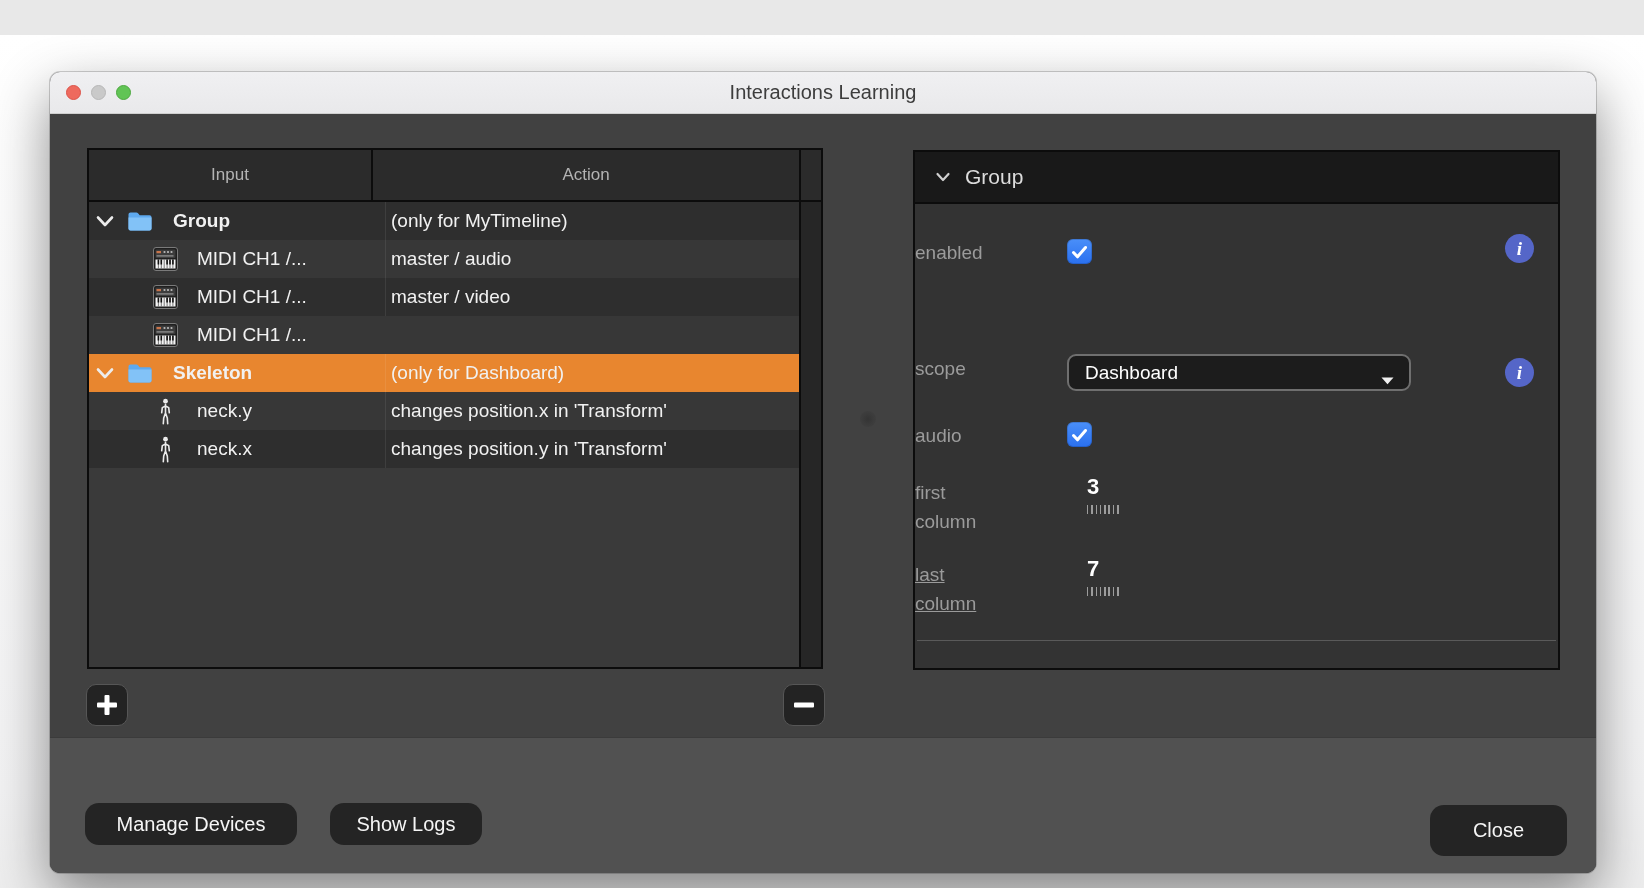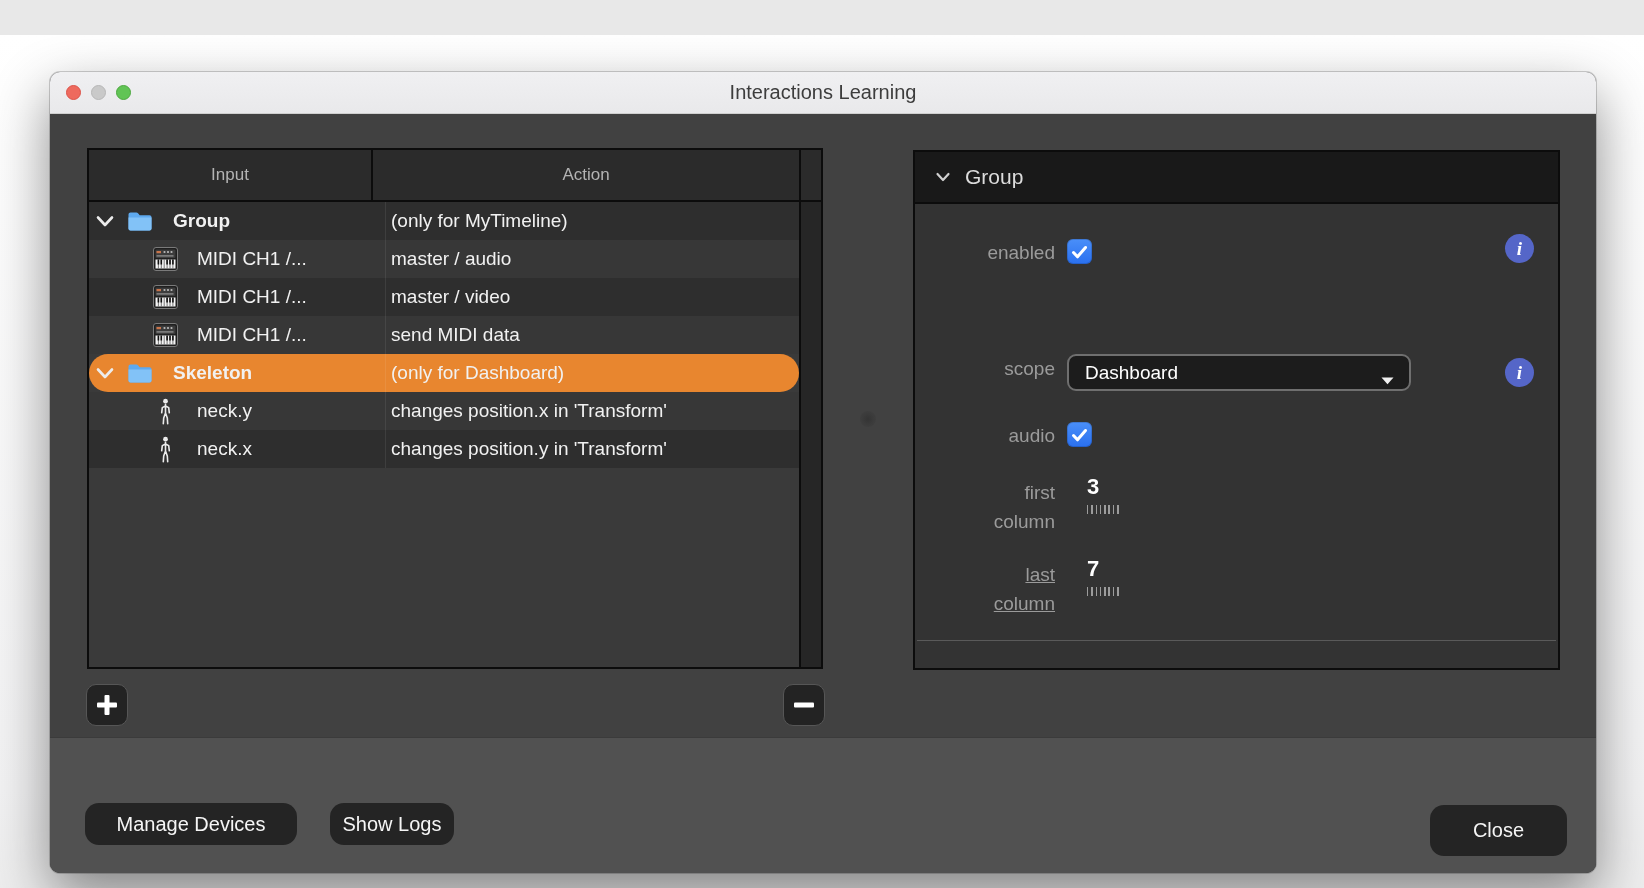--- a/index.html
+++ b/index.html
@@ -28,21 +28,21 @@
   .th-input{width:284px;border-right:2px solid #0c0c0c;}
   .th-action{flex:1;border-right:2px solid #0c0c0c;}
   .th-track{width:20px;}
   .tbody{position:relative;height:465px;}
   .rows{position:absolute;left:0;top:0;width:710px;bottom:0;background:#3a3a3a;}
   .scroll-track{position:absolute;right:0;top:0;bottom:0;width:20px;background:#262626;
                 border-left:2px solid #0c0c0c;}
   .trow{display:flex;height:38px;align-items:center;font-size:19px;color:#f1f1f1;}
   .trow.shade-a{background:#2e2e2e;}
   .trow.shade-b{background:#373737;}
-  .trow.selected{background:#e8862f;border-radius:19px;}
+  .trow.selected{background:#e8862f;}
   .cell-input{width:296px;display:flex;align-items:center;height:100%;box-sizing:border-box;}
   .cell-action{flex:1;height:100%;display:flex;align-items:center;padding-left:5px;
                border-left:1px solid rgba(255,255,255,.08);}
   .chev-slot{width:20px;margin-left:6px;display:flex;justify-content:center;}
   .folder-slot{margin-left:12px;display:flex;}
   .group-label{margin-left:20px;font-weight:700;}
   .icon-slot{width:25px;margin-left:64px;display:flex;justify-content:center;}
   .item-label{margin-left:19px;}
 
   
@@ -57,21 +57,21 @@
                background:radial-gradient(circle,#343434 0%,#3c3c3c 55%,#414141 100%);}
 
   
   .inspector{position:absolute;left:863px;top:36px;width:647px;height:520px;
              border:2px solid #0c0c0c;box-sizing:border-box;background:#333333;}
   .ins-header{height:52px;background:#191919;border-bottom:2px solid #0c0c0c;box-sizing:border-box;
               display:flex;align-items:center;color:#dcdcdc;font-size:21px;}
   .ins-header .chev{margin-left:20px;display:flex;}
   .ins-header .ins-title{margin-left:14px;}
   .ins-body{position:relative;height:462px;}
-  .ins-label{position:absolute;left:0;width:140px;text-align:right;color:#9b9b9b;
+  .ins-label{position:absolute;left:0;width:140px;color:#9b9b9b;
              font-size:19px;line-height:26px;}
   .ins-label.two-line{line-height:29px;white-space:pre-line;}
   .lbl-enabled{top:36px;}
   .lbl-scope{top:152px;}
   .lbl-limits{top:219px;}
   .lbl-first{top:274px;}
   .lbl-last{top:356px;text-decoration:underline;}
   .checkbox{position:absolute;left:152px;width:25px;height:25px;border-radius:6px;
             background:linear-gradient(#4a8ff9,#2a70ef);display:flex;align-items:center;
             justify-content:center;box-shadow:inset 0 0 0 1px rgba(0,0,0,.15);}
@@ -95,21 +95,21 @@
   .ticks-first{top:301px;}
   .ticks-last{top:383px;}
   .ins-divider{position:absolute;left:2px;right:2px;top:436px;height:1px;background:#5a5a5a;}
 
   
   .footer{position:absolute;left:0;right:0;top:623px;bottom:0;background:#515151;
           border-top:1px solid #3b3b3b;}
   .btn{position:absolute;height:42px;background:#242424;border:none;border-radius:14px;
        color:#f5f5f5;font-size:20px;font-family:"Liberation Sans",sans-serif;cursor:pointer;}
   .btn-manage{left:35px;top:65px;width:212px;}
-  .btn-logs{left:280px;top:65px;width:124px;}
+  .btn-logs{left:280px;top:65px;width:152px;}
   .btn-close{left:1380px;top:67px;width:137px;height:51px;}
 </style>
 </head>
 <body>
 
 <div class="canvas">
   <div class="window">
 
     <div class="titlebar">
       <div class="lights">
@@ -216,23 +216,20 @@
                       <path d="M5.4 12.5 V21.5 M8.3 12.5 V21.5 M11.2 12.5 V21.5 M14.1 12.5 V21.5 M17 12.5 V21.5 M19.9 12.5 V21.5" stroke="#555555" stroke-width="0.8"></path>
                       <rect x="4.6" y="12.5" width="1.6" height="5" fill="#111111"></rect>
                       <rect x="7.5" y="12.5" width="1.6" height="5" fill="#111111"></rect>
                       <rect x="13.3" y="12.5" width="1.6" height="5" fill="#111111"></rect>
                       <rect x="16.2" y="12.5" width="1.6" height="5" fill="#111111"></rect>
                       <rect x="19.1" y="12.5" width="1.6" height="5" fill="#111111"></rect>
                     </svg>
                   </span>
                   <span class="item-label">MIDI CH1 /...</span>
                 </div>
-                <div class="cell-action">
-                  <span>send MIDI data</span>
-                </div>
               </div>
               <div class="trow shade-a selected group">
                 <div class="cell-input">
                   <span class="chev-slot">
                     <svg width="20" height="13" viewBox="0 0 20 13">
                       <path d="M3 2.5 L10 10 L17 2.5" fill="none" stroke="#ececec" stroke-width="2.6" stroke-linecap="round" stroke-linejoin="round"></path>
                     </svg>
                   </span>
                   <span class="folder-slot">
                     <svg width="26" height="21" viewBox="0 0 26 21">

